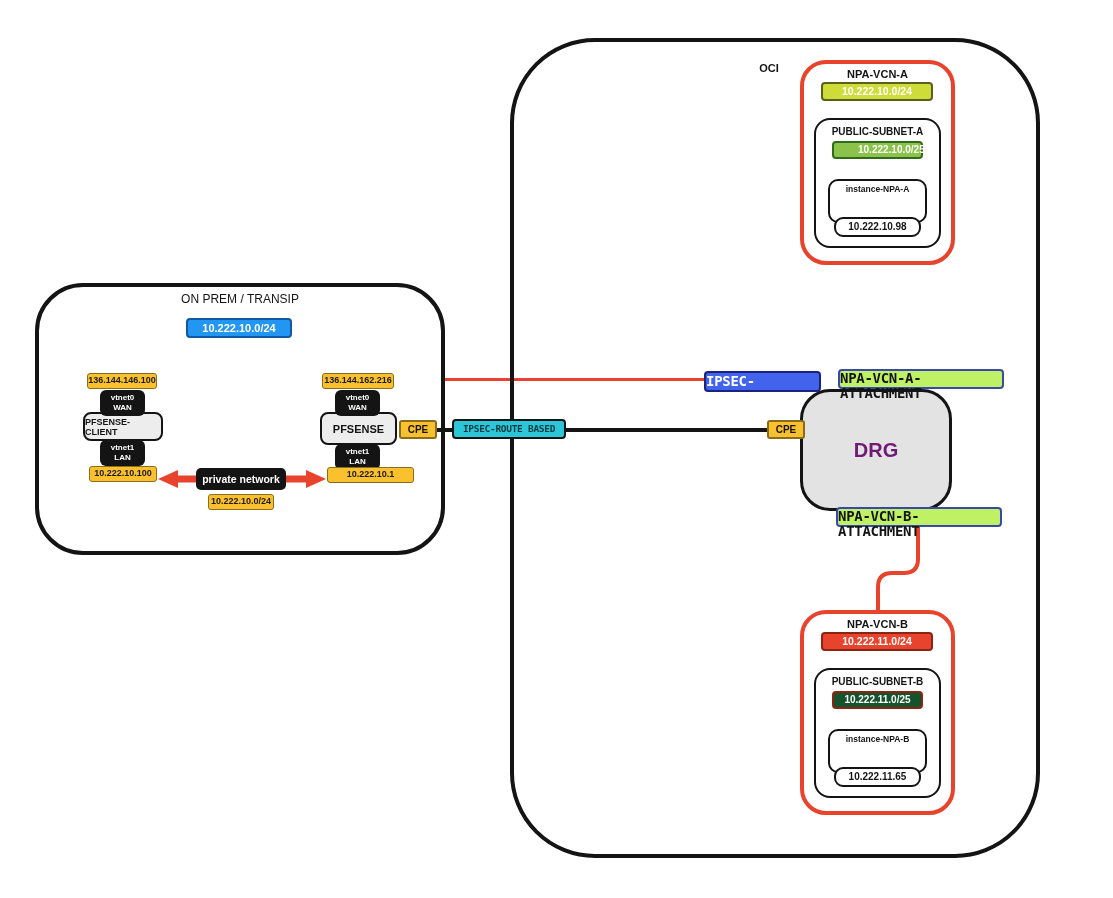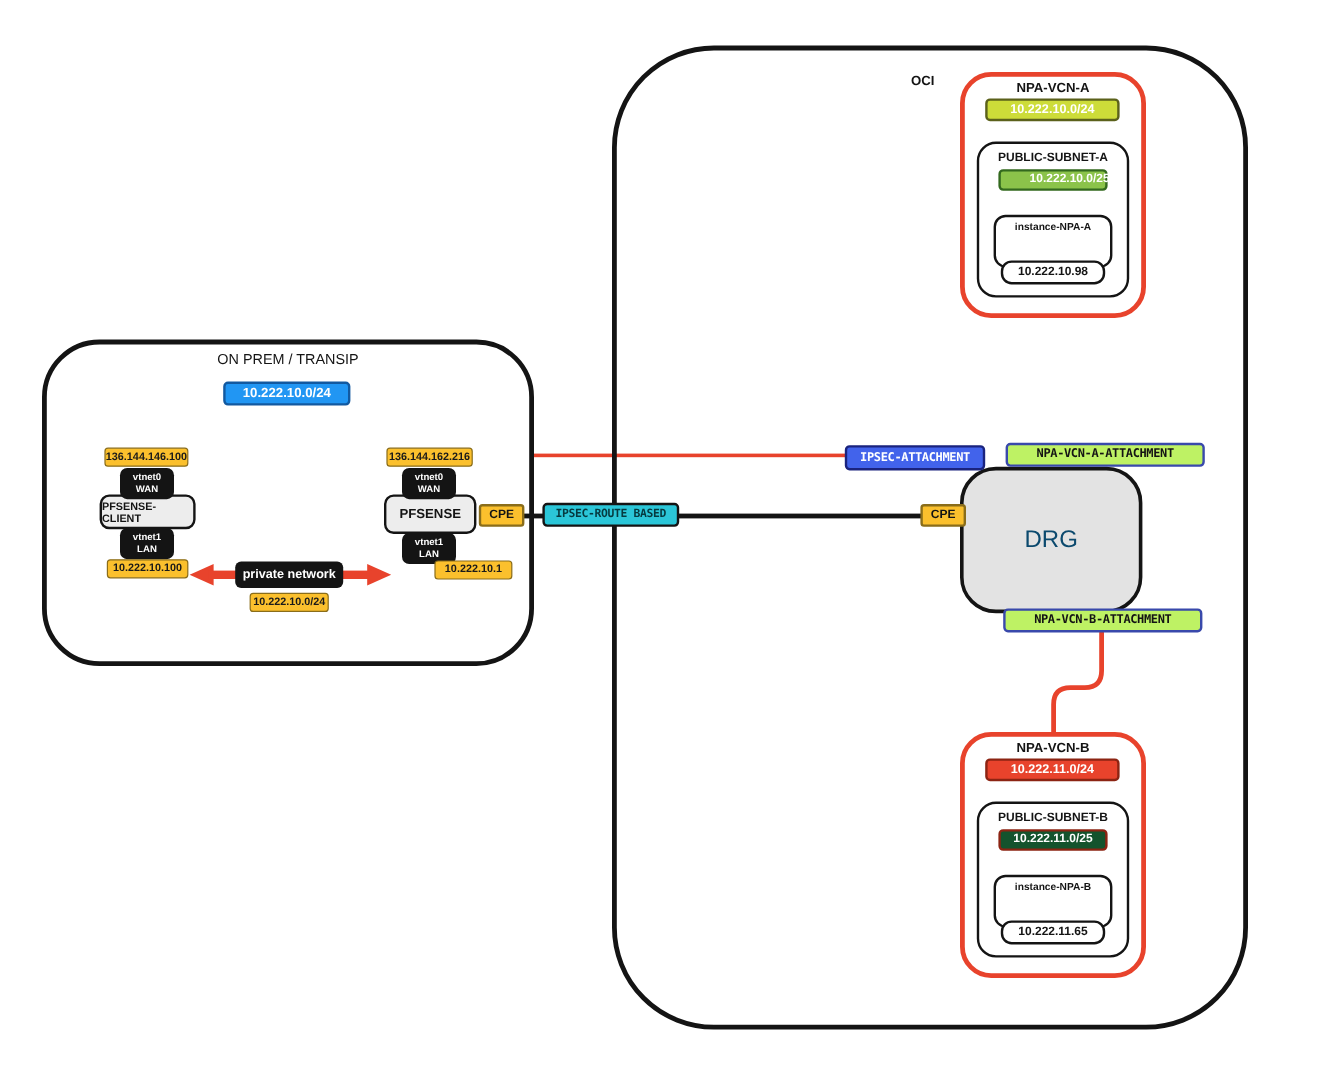--- a/index.html
+++ b/index.html
@@ -27,35 +27,35 @@
   .node { position:absolute; background:#ededed; border:2.5px solid #141414; border-radius:8px;
           display:flex; align-items:center; justify-content:center; font-weight:bold; color:#141414;
           box-sizing:border-box; z-index:1; }
 
   .vcn-box      { position:absolute; border:4px solid #e8432c; border-radius:26px; background:#fff; box-sizing:border-box; z-index:1; }
   .inner-box    { position:absolute; border:2.5px solid #141414; border-radius:16px; background:#fff; box-sizing:border-box; z-index:2; }
   .instance-box { position:absolute; border:2px solid #141414; border-radius:10px; background:#fff; box-sizing:border-box; z-index:3; }
   .ip-pill { position:absolute; border:2px solid #141414; border-radius:9px; background:#fff; font-weight:bold;
              font-size:10px; text-align:center; line-height:16px; height:20px; box-sizing:border-box; color:#141414; z-index:4;margin-top:20px; }
 
-  .attach { position:absolute; font-family:"DejaVu Sans Mono", monospace; font-weight:bold; font-size:10px;
-            text-align:center; border-radius:4px; box-sizing:border-box; z-index:3; letter-spacing:-0.3px; }
+  .attach { position:absolute; font-family:"DejaVu Sans Mono", monospace; font-weight:bold; font-size:14px;
+            text-align:left; border-radius:4px; box-sizing:border-box; z-index:3; letter-spacing:-0.3px; }
   .attach.solid { background:#4263eb; border:2px solid #1a237e; color:#fff; height:21px; line-height:17px; }
   .attach.light { background:#bef264; border:2.5px solid #3949ab; color:#141414; height:20px; line-height:15px; }
 
   .teal { position:absolute; background:#2bc6d8; border:2px solid #141414; border-radius:4px; color:#063a40;
           font-family:"DejaVu Sans Mono", monospace; font-weight:bold; font-size:9.5px; text-align:center;
           height:20px; line-height:16px; box-sizing:border-box; z-index:3; letter-spacing:-0.3px; }
 
   .pn-badge { position:absolute; background:#141414; color:#fff; border-radius:5px; font-weight:bold;
               font-size:10.5px; text-align:center; height:22px; line-height:22px; z-index:2; }
 
   .drg { position:absolute; background:#e3e3e3; border:3px solid #141414; border-radius:30px;
-         display:flex; align-items:center; justify-content:center; font-weight:normal; font-size:20px;
-         color:#0c4a6e; box-sizing:border-box; z-index:1; }
+         display:flex; align-items:center; justify-content:center; font-weight:bold; font-size:20px;
+         color:#701a75; box-sizing:border-box; z-index:1; }
 
   .line-red   { position:absolute; height:3px; background:#e8432c; z-index:0; }
   .line-black { position:absolute; height:4px; background:#141414; z-index:0; }
 </style>
 </head>
 <body>
 
 <div class="canvas">
 
   <div class="line-red" style="left:443px; top:378px; width:263px;"></div>
@@ -84,21 +84,21 @@
   <div class="ifbadge" style="left:335px; top:390px;">
     <span>vtnet0</span>
     <span>WAN</span>
   </div>
   <div class="node" style="left:320px; top:412px; width:77px; height:33px; font-size:11px;">PFSENSE</div>
   <div class="badge cpe" style="left:399px; top:420px; width:38px;">CPE</div>
   <div class="ifbadge" style="left:335px; top:444px;">
     <span>vtnet1</span>
     <span>LAN</span>
   </div>
-  <div class="badge yellow" style="left:327px; top:467px; width:65px;margin-left:35px;">10.222.10.1</div>
+  <div class="badge yellow" style="left:327px; top:467px; width:87px;">10.222.10.1</div>
 
   <svg class="abs" style="left:156px; top:468px; z-index:1;" width="172" height="22">
     <polygon points="2,11 22,2 22,20" fill="#e8432c"></polygon>
     <polygon points="170,11 150,2 150,20" fill="#e8432c"></polygon>
     <rect x="18" y="7.5" width="136" height="7" fill="#e8432c"></rect>
   </svg>
   <div class="pn-badge" style="left:196px; top:468px; width:90px;">private network</div>
   <div class="badge yellow" style="left:208px; top:494px; width:66px;">10.222.10.0/24</div>
 
   <div class="big-box" style="left:510px; top:38px; width:530px; height:820px; border-radius:85px;"></div>

